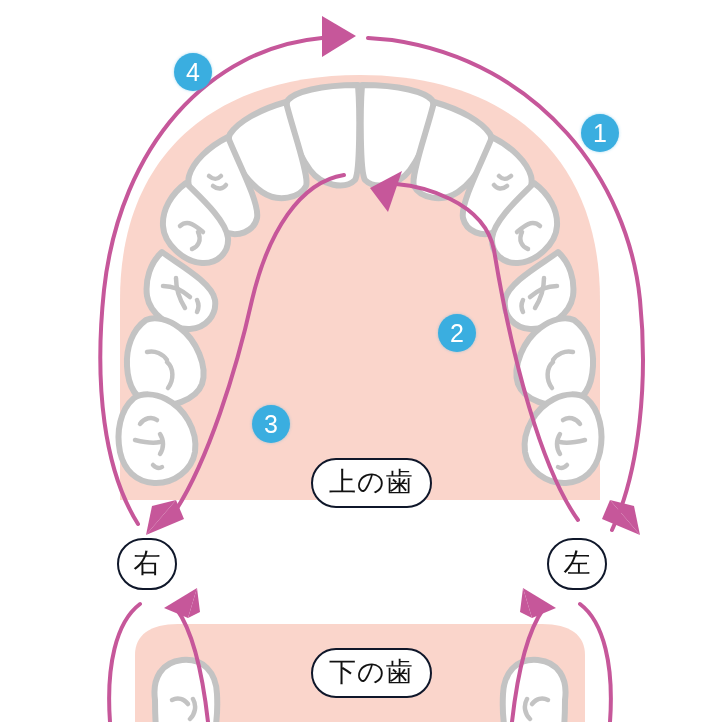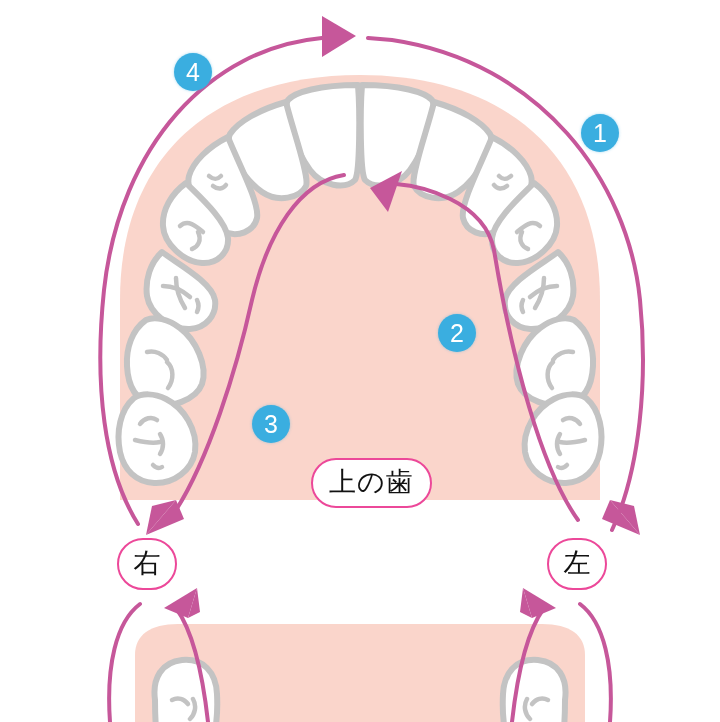--- a/index.html
+++ b/index.html
@@ -44,21 +44,21 @@
   }
   #badge-1 { left: 581px; top: 114px; }
   #badge-2 { left: 438px; top: 314px; }
   #badge-3 { left: 252px; top: 405px; }
   #badge-4 { left: 174px; top: 53px; }
 
   
   .pill {
     position: absolute;
     background: #ffffff;
-    border: 2px solid #ec4899;
+    border: 2px solid #0f172a;
     border-radius: 999px;
     color: #111111;
     font-family: "DejaVu Sans", sans-serif;
     text-align: center;
     white-space: nowrap;
     user-select: none;
   }
   .pill-wide {
     font-size: 27px;
     padding: 4px 16px 6px 16px;
@@ -308,16 +308,17 @@
     </g>
 
   </svg>
 
   <div class="badge" id="badge-1">1</div>
   <div class="badge" id="badge-2">2</div>
   <div class="badge" id="badge-3">3</div>
   <div class="badge" id="badge-4">4</div>
 
   <div class="pill pill-wide" id="label-upper">上の歯</div>
+  <div class="pill pill-wide" id="label-lower">下の歯</div>
   <div class="pill pill-small" id="label-right">右</div>
   <div class="pill pill-small" id="label-left">左</div>
 
 </div>
 
 </body></html>

